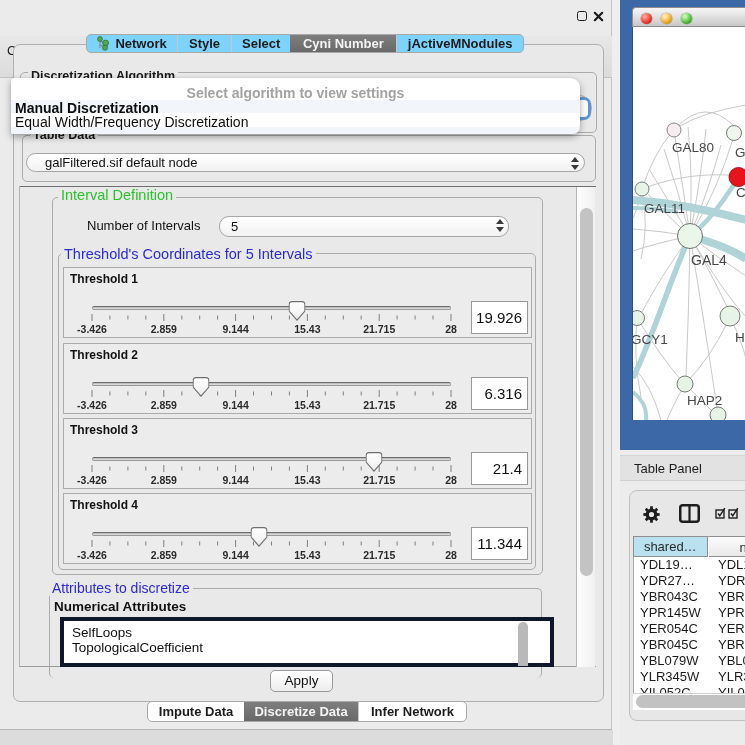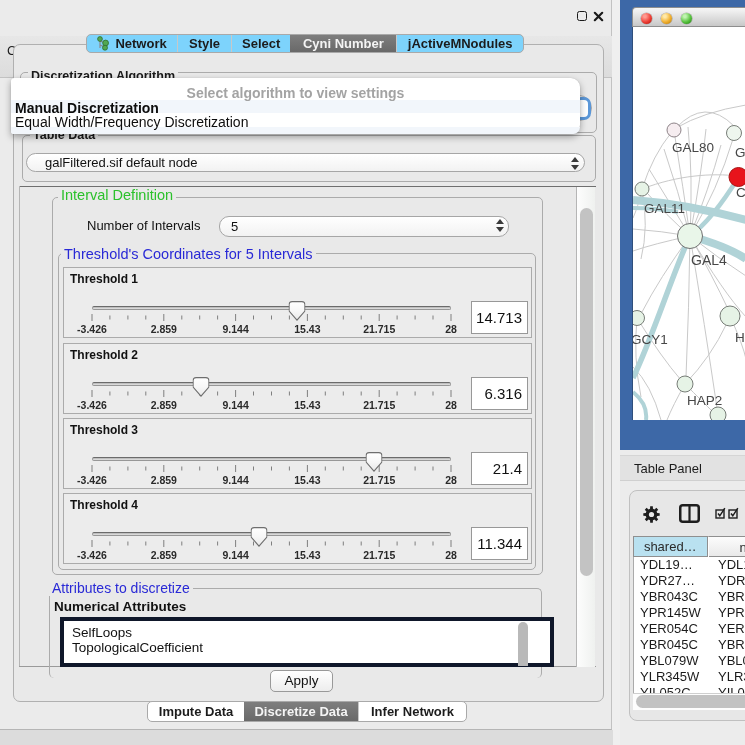--- a/index.html
+++ b/index.html
@@ -145,21 +145,21 @@
     <div class="thumb" style="left:233.2px;"><svg width="17" height="20" viewBox="0 0 17 20">
         <defs>
           <linearGradient id="tg" x1="0" y1="0" x2="0" y2="1">
             <stop offset="0" stop-color="#ffffff"></stop>
             <stop offset="0.5" stop-color="#f7f7f7"></stop>
             <stop offset="1" stop-color="#e8e8e8"></stop>
           </linearGradient>
         </defs>
         <path d="M3.6 0.6 H13.4 Q16.4 0.6 16.4 3.6 V10 L8.5 19.2 L0.6 10 V3.6 Q0.6 0.6 3.6 0.6 Z" fill="url(#tg)" stroke="#6e6e6e" stroke-width="1.1"></path>
       </svg></div>
-    <div class="vfield">14.713</div>
+    <div class="vfield">19.926</div>
   </div>
   <div class="tbox" style="top:342.5px;">
     <div class="tt">Threshold 2</div>
     <div class="track"></div>
     <svg class="ticks" width="362" height="8" viewBox="0 0 362 8">
       <g stroke="#7f7f7f" stroke-width="1">
         <path d="M1.0 0 V7"></path>
         <path d="M72.8 0 V7"></path>
         <path d="M144.6 0 V7"></path>
         <path d="M216.4 0 V7"></path>

